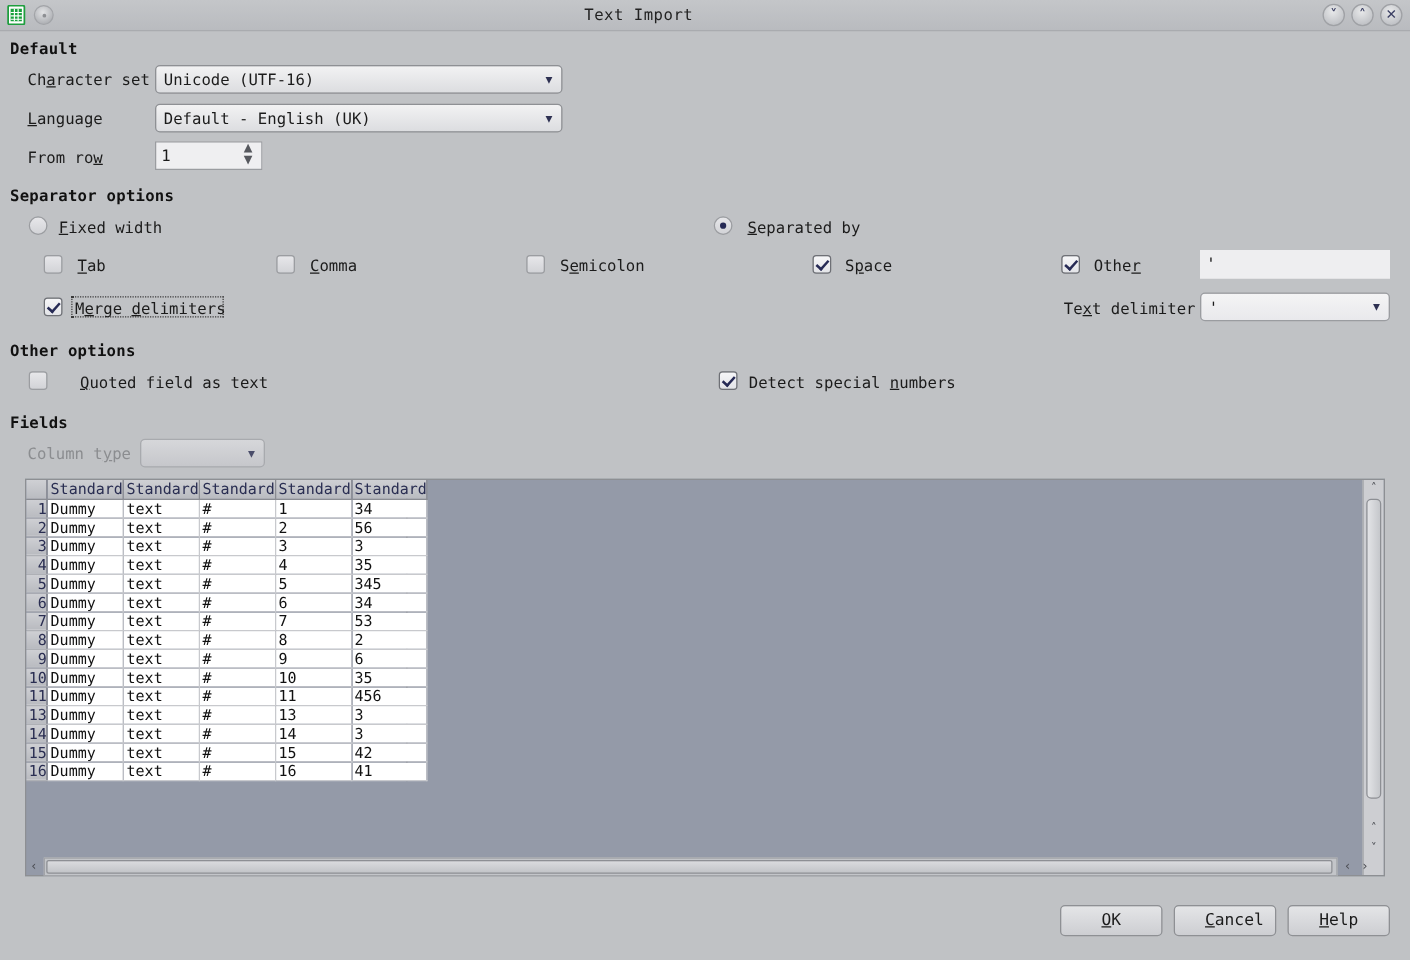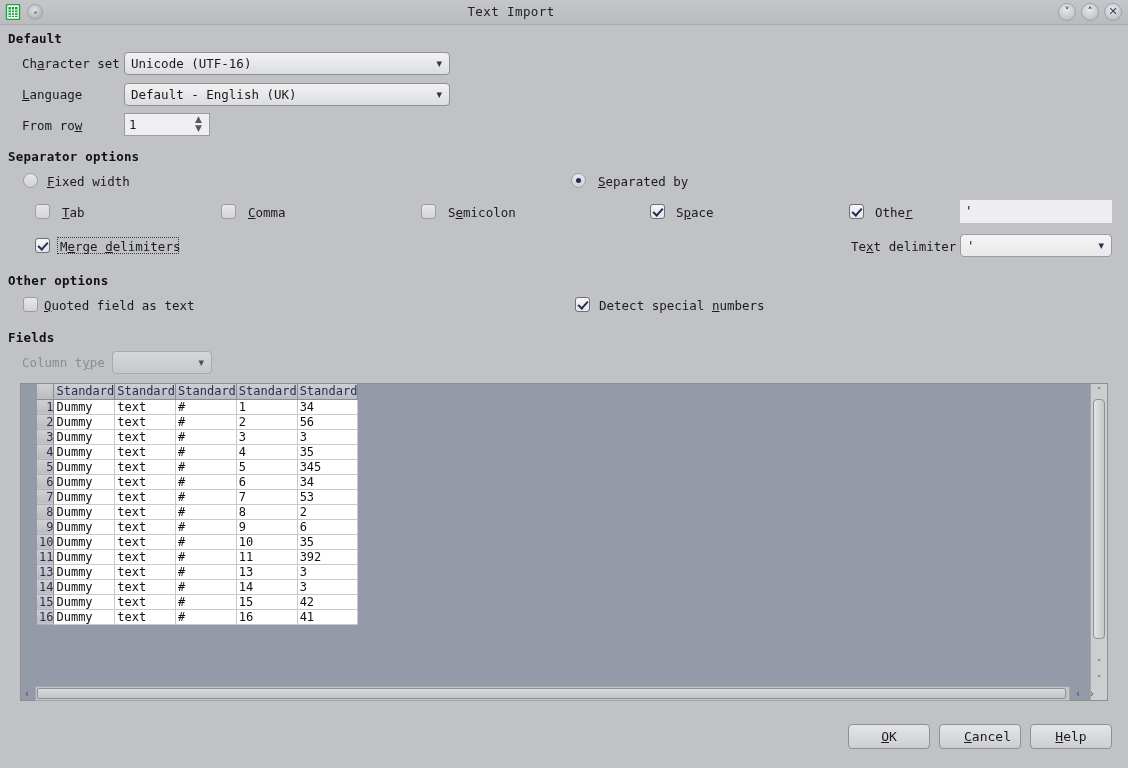--- a/index.html
+++ b/index.html
@@ -130,21 +130,21 @@
     position: absolute; border: 1px dotted #3a3a3a; box-sizing: border-box;
   }
 
   
   #preview {
     position: absolute; left: 20px; top: 383px; width: 1088px; height: 318px;
     border: 1px solid #8d8f93; box-sizing: border-box;
     background: #949aa8; overflow: hidden;
   }
   #grid {
-    position: absolute; left: 16px; top: 0; width: 304px;
+    position: absolute; left: 0; top: 0; width: 304px;
     border-right: 1px solid #6f737d;
   }
   table.gridtable { border-collapse: collapse; table-layout: fixed; }
   table.gridtable td, table.gridtable th {
     height: 15px; font-size: 12px; font-weight: normal;
     font-family: "DejaVu Sans Mono", monospace;
     padding: 0 0 0 2px; margin: 0; overflow: hidden; white-space: nowrap;
     box-sizing: border-box;
   }
   .hdr-corner {
@@ -291,21 +291,21 @@
 
 <div class="lbl" style="left:851px; top:239px;">Te<span class="u">x</span>t delimiter</div>
 <div class="combo flat" style="left:960px; top:234px; width:152px;">
   <span>'</span>
   <span class="arrow">▾</span>
 </div>
 
 <div class="section-title" style="left:8px; top:273px;">Other options</div>
 
 <div class="cb" style="left:23px; top:297px;"></div>
-<div class="lbl" style="left:44px; top:298px;"><span class="u">Q</span>uoted field as text</div>
+<div class="lbl" style="left:64px; top:298px;"><span class="u">Q</span>uoted field as text</div>
 
 <div class="cb checked" style="left:575px; top:297px;"></div>
 <div class="lbl" style="left:599px; top:298px;">Detect special <span class="u">n</span>umbers</div>
 
 <div class="section-title" style="left:8px; top:330px;">Fields</div>
 
 <div class="lbl disabled" style="left:22px; top:355px;">Column t<span class="u">y</span>pe</div>
 <div class="combo disabled" style="left:112px; top:351px; width:100px;">
   <span></span>
   <span class="arrow">▾</span>
@@ -404,21 +404,21 @@
             <td class="cell" style="width: 56px;">#</td>
             <td class="cell" style="width: 56px;">10</td>
             <td class="cell" style="width: 56px;">35</td>
           </tr>
           <tr>
             <td class="rowhdr">11</td>
             <td class="cell" style="width: 48px;">Dummy</td>
             <td class="cell" style="width: 46px;">text</td>
             <td class="cell" style="width: 56px;">#</td>
             <td class="cell" style="width: 56px;">11</td>
-            <td class="cell" style="width: 56px;">392</td>
+            <td class="cell" style="width: 56px;">456</td>
           </tr>
           <tr>
             <td class="rowhdr">13</td>
             <td class="cell" style="width: 48px;">Dummy</td>
             <td class="cell" style="width: 46px;">text</td>
             <td class="cell" style="width: 56px;">#</td>
             <td class="cell" style="width: 56px;">13</td>
             <td class="cell" style="width: 56px;">3</td>
           </tr>
           <tr>

